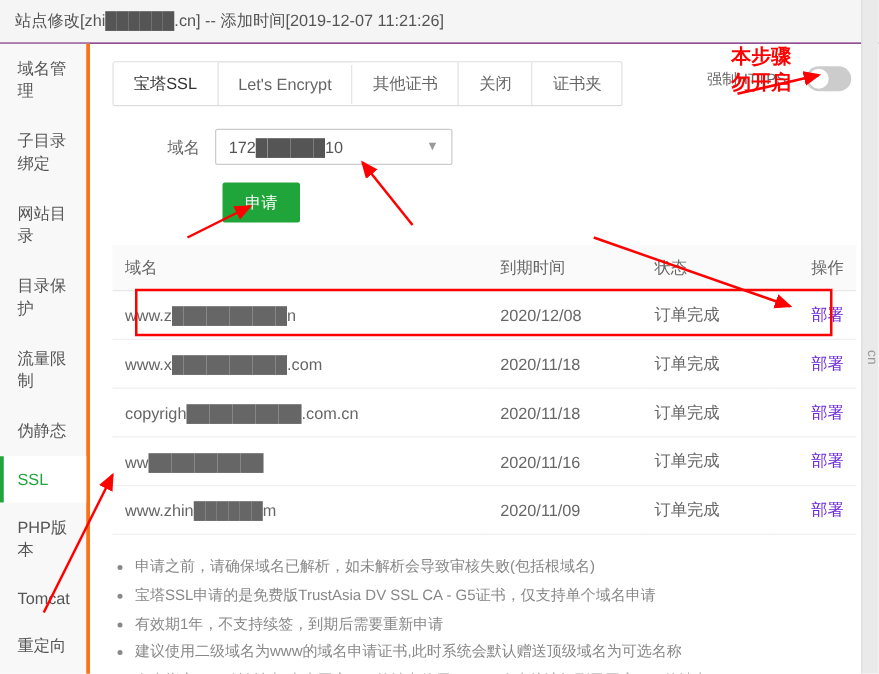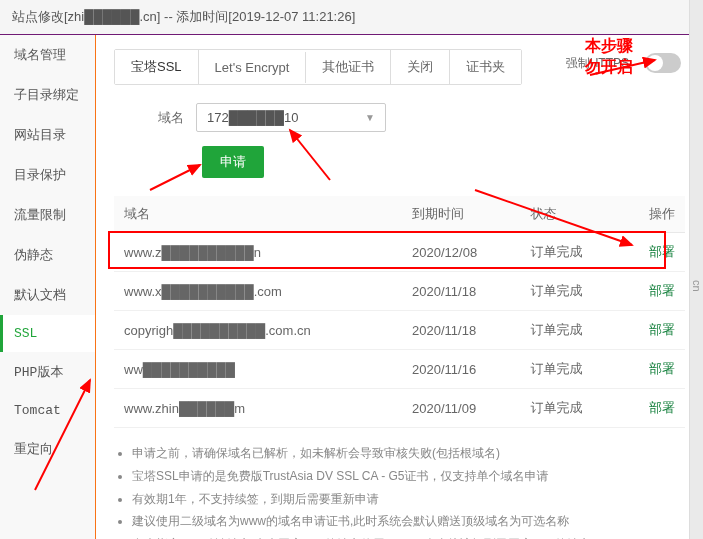--- a/index.html
+++ b/index.html
@@ -1,19 +1,19 @@
 <!DOCTYPE html>
 <html><head>
   <meta charset="utf-8">
   <style>
     * { margin: 0; padding: 0; box-sizing: border-box; }
     body { font-family: "Microsoft YaHei", Arial, sans-serif; font-size: 13px; color: #333; background: #fff; width: 703px; height: 539px; overflow: hidden; position: relative; }
     .header { background: #f5f5f5; padding: 8px 12px; font-size: 13px; color: #555; border-bottom: 1px solid #701a75; }
     .main { display: flex; height: calc(100% - 34px); }
-    .sidebar { width: 96px; background: #f8f8f8; border-right: 1px solid #f97316; font-family: Liberation Mono, monospace; }
+    .sidebar { width: 72px; background: #f8f8f8; border-right: 3px solid #f97316; }
     .sidebar-item { padding: 11px 14px; font-size: 13px; color: #555; cursor: pointer; }
     .sidebar-item.active { background: #fff; color: #20a53a; border-left: 3px solid #20a53a; padding-left: 11px; }
     .content { flex: 1; padding: 14px 18px; position: relative; overflow: hidden; }
     .tabs { display: flex; border: 1px solid #ddd; border-radius: 2px; width: fit-content; margin-bottom: 18px; align-items: center; }
     .tab { padding: 8px 16px; font-size: 13px; color: #666; cursor: pointer; border-right: 1px solid #ddd; background: #fff; }
     .tab:last-child { border-right: none; }
     .tab.active { background: #fff; color: #333; }
     .toggle-area { position: absolute; top: 18px; right: 22px; display: flex; align-items: center; gap: 16px; }
     .toggle-label { font-size: 12px; color: #666; }
     .toggle { width: 36px; height: 20px; background: #ccc; border-radius: 10px; position: relative; cursor: pointer; }
@@ -21,21 +21,21 @@
     .form-row { display: flex; align-items: center; gap: 12px; margin-bottom: 14px; margin-left: 44px; }
     .form-label { font-size: 13px; color: #666; }
     .select-box { width: 190px; padding: 6px 10px; border: 1px solid #ccc; border-radius: 2px; font-size: 13px; color: #555; background: #fff; cursor: pointer; display: flex; justify-content: space-between; align-items: center; }
     .select-caret { font-size: 10px; color: #999; }
     .btn-apply { background: #20a53a; color: #fff; border: none; padding: 7px 18px; font-size: 13px; border-radius: 2px; cursor: pointer; margin-left: 88px; margin-bottom: 18px; }
     .table { width: 100%; border-collapse: collapse; }
     .table th { text-align: left; padding: 9px 10px; font-size: 13px; font-weight: normal; color: #666; border-bottom: 1px solid #e8e8e8; background: #fafafa; }
     .table th:last-child { text-align: right; }
     .table td { padding: 10px 10px; font-size: 13px; color: #666; border-bottom: 1px solid #f0f0f0; }
     .table td:last-child { text-align: right; }
-    .deploy-link { color: #15803d; cursor: pointer; text-align: center; }
+    .deploy-link { color: #6d28d9; cursor: pointer; text-align: center; }
     .bullets { margin-top: 14px; padding-left: 18px; }
     .bullets li { font-size: 12px; color: #888; line-height: 1.9; list-style: disc; }
     .annot { position: absolute; color: #ff0000; font-size: 16px; font-weight: bold; pointer-events: none; }
     .annot-text { top: 36px; right: 70px; line-height: 1.3; }
     .red-box { position: absolute; border: 2px solid #ff0000; pointer-events: none; }
     .arrow { position: absolute; pointer-events: none; }
     .right-strip { position: absolute; right: 0; top: 0; width: 14px; height: 100%; background: #eaeaea; border-left: 1px solid #ddd; }
     .right-strip-text { writing-mode: vertical-rl; font-size: 11px; color: #999; margin-top: 280px; margin-left: 1px; }
   </style>
 </head>
@@ -46,21 +46,20 @@
 </div>
 
 <div class="main">
   <div class="sidebar">
     <div class="sidebar-item"><span>域名管理</span></div>
     <div class="sidebar-item"><span>子目录绑定</span></div>
     <div class="sidebar-item"><span>网站目录</span></div>
     <div class="sidebar-item"><span>目录保护</span></div>
     <div class="sidebar-item"><span>流量限制</span></div>
     <div class="sidebar-item"><span>伪静态</span></div>
-    <div class="sidebar-item"><span>默认文档</span></div>
     <div class="sidebar-item active"><span>SSL</span></div>
     <div class="sidebar-item"><span>PHP版本</span></div>
     <div class="sidebar-item"><span>Tomcat</span></div>
     <div class="sidebar-item"><span>重定向</span></div>
     <div class="sidebar-item"></div>
   </div>
 
   <div class="content">
     <div class="tabs">
       <div class="tab active"><span>宝塔SSL</span></div>

